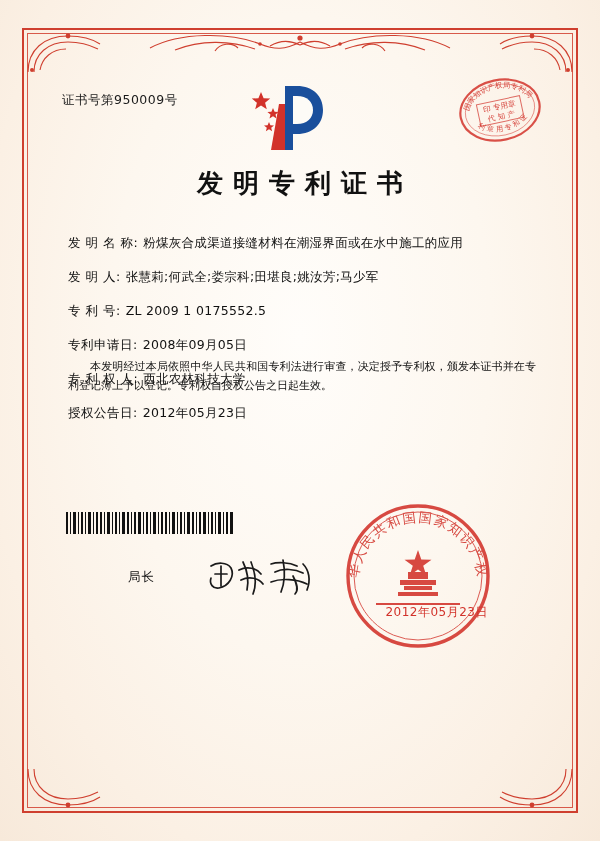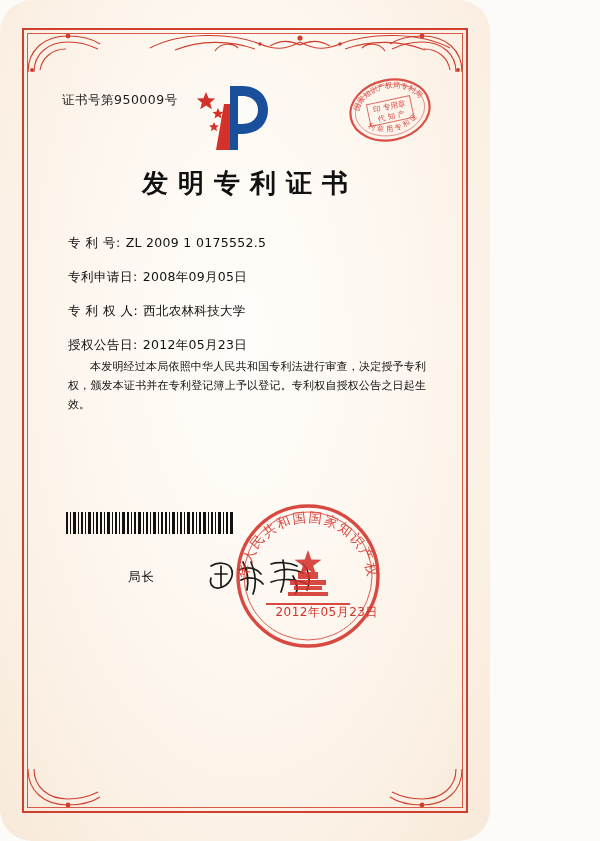--- a/index.html
+++ b/index.html
@@ -8,26 +8,25 @@
   }
   body {
     width: 600px;
     height: 841px;
     background: #fdfbf7;
     font-family: "DejaVu Sans", sans-serif;
     overflow: hidden;
   }
   .page {
     position: relative;
-    width: 490px;
+    width: 600px;
     height: 841px;
     background:
       radial-gradient(ellipse at 50% 40%, #fffdfa 0%, #fdf7ef 45%, #fbf0e4 75%, #f7e9da 100%);
     box-sizing: border-box;
-    border-radius: 32px;
   }
   
   .border-outer {
     position: absolute;
     left: 22px; top: 28px; right: 22px; bottom: 28px;
     border: 2px solid #cf3f2f;
     box-sizing: border-box;
   }
   .border-inner {
     position: absolute;
@@ -301,20 +300,28 @@
           <polygon points="16,14 18.6,20.2 25.2,20.6 20.1,24.8 21.8,31.2 16,27.6 10.2,31.2 11.9,24.8 6.8,20.6 13.4,20.2"></polygon>
           <polygon points="28,30 29.6,33.8 33.6,34.1 30.5,36.6 31.5,40.5 28,38.3 24.5,40.5 25.5,36.6 22.4,34.1 26.4,33.8"></polygon>
           <polygon points="24,44 25.4,47.3 29,47.5 26.2,49.8 27.1,53.2 24,51.3 20.9,53.2 21.8,49.8 19,47.5 22.6,47.3"></polygon>
         </g>
       </svg>
     </div>
 
     <div class="title">发明专利证书</div>
 
     <div class="fields">
+      <div class="field-row">
+        <span class="field-label">发 明 名 称:</span>
+        <span class="field-value">粉煤灰合成渠道接缝材料在潮湿界面或在水中施工的应用</span>
+      </div>
+      <div class="field-row">
+        <span class="field-label">发 明 人:</span>
+        <span class="field-value">张慧莉;何武全;娄宗科;田堪良;姚汝芳;马少军</span>
+      </div>
       <div class="field-row">
         <span class="field-label">专 利 号:</span>
         <span class="field-value">ZL 2009 1 0175552.5</span>
       </div>
       <div class="field-row">
         <span class="field-label">专利申请日:</span>
         <span class="field-value">2008年09月05日</span>
       </div>
       <div class="field-row">
         <span class="field-label">专 利 权 人:</span>

